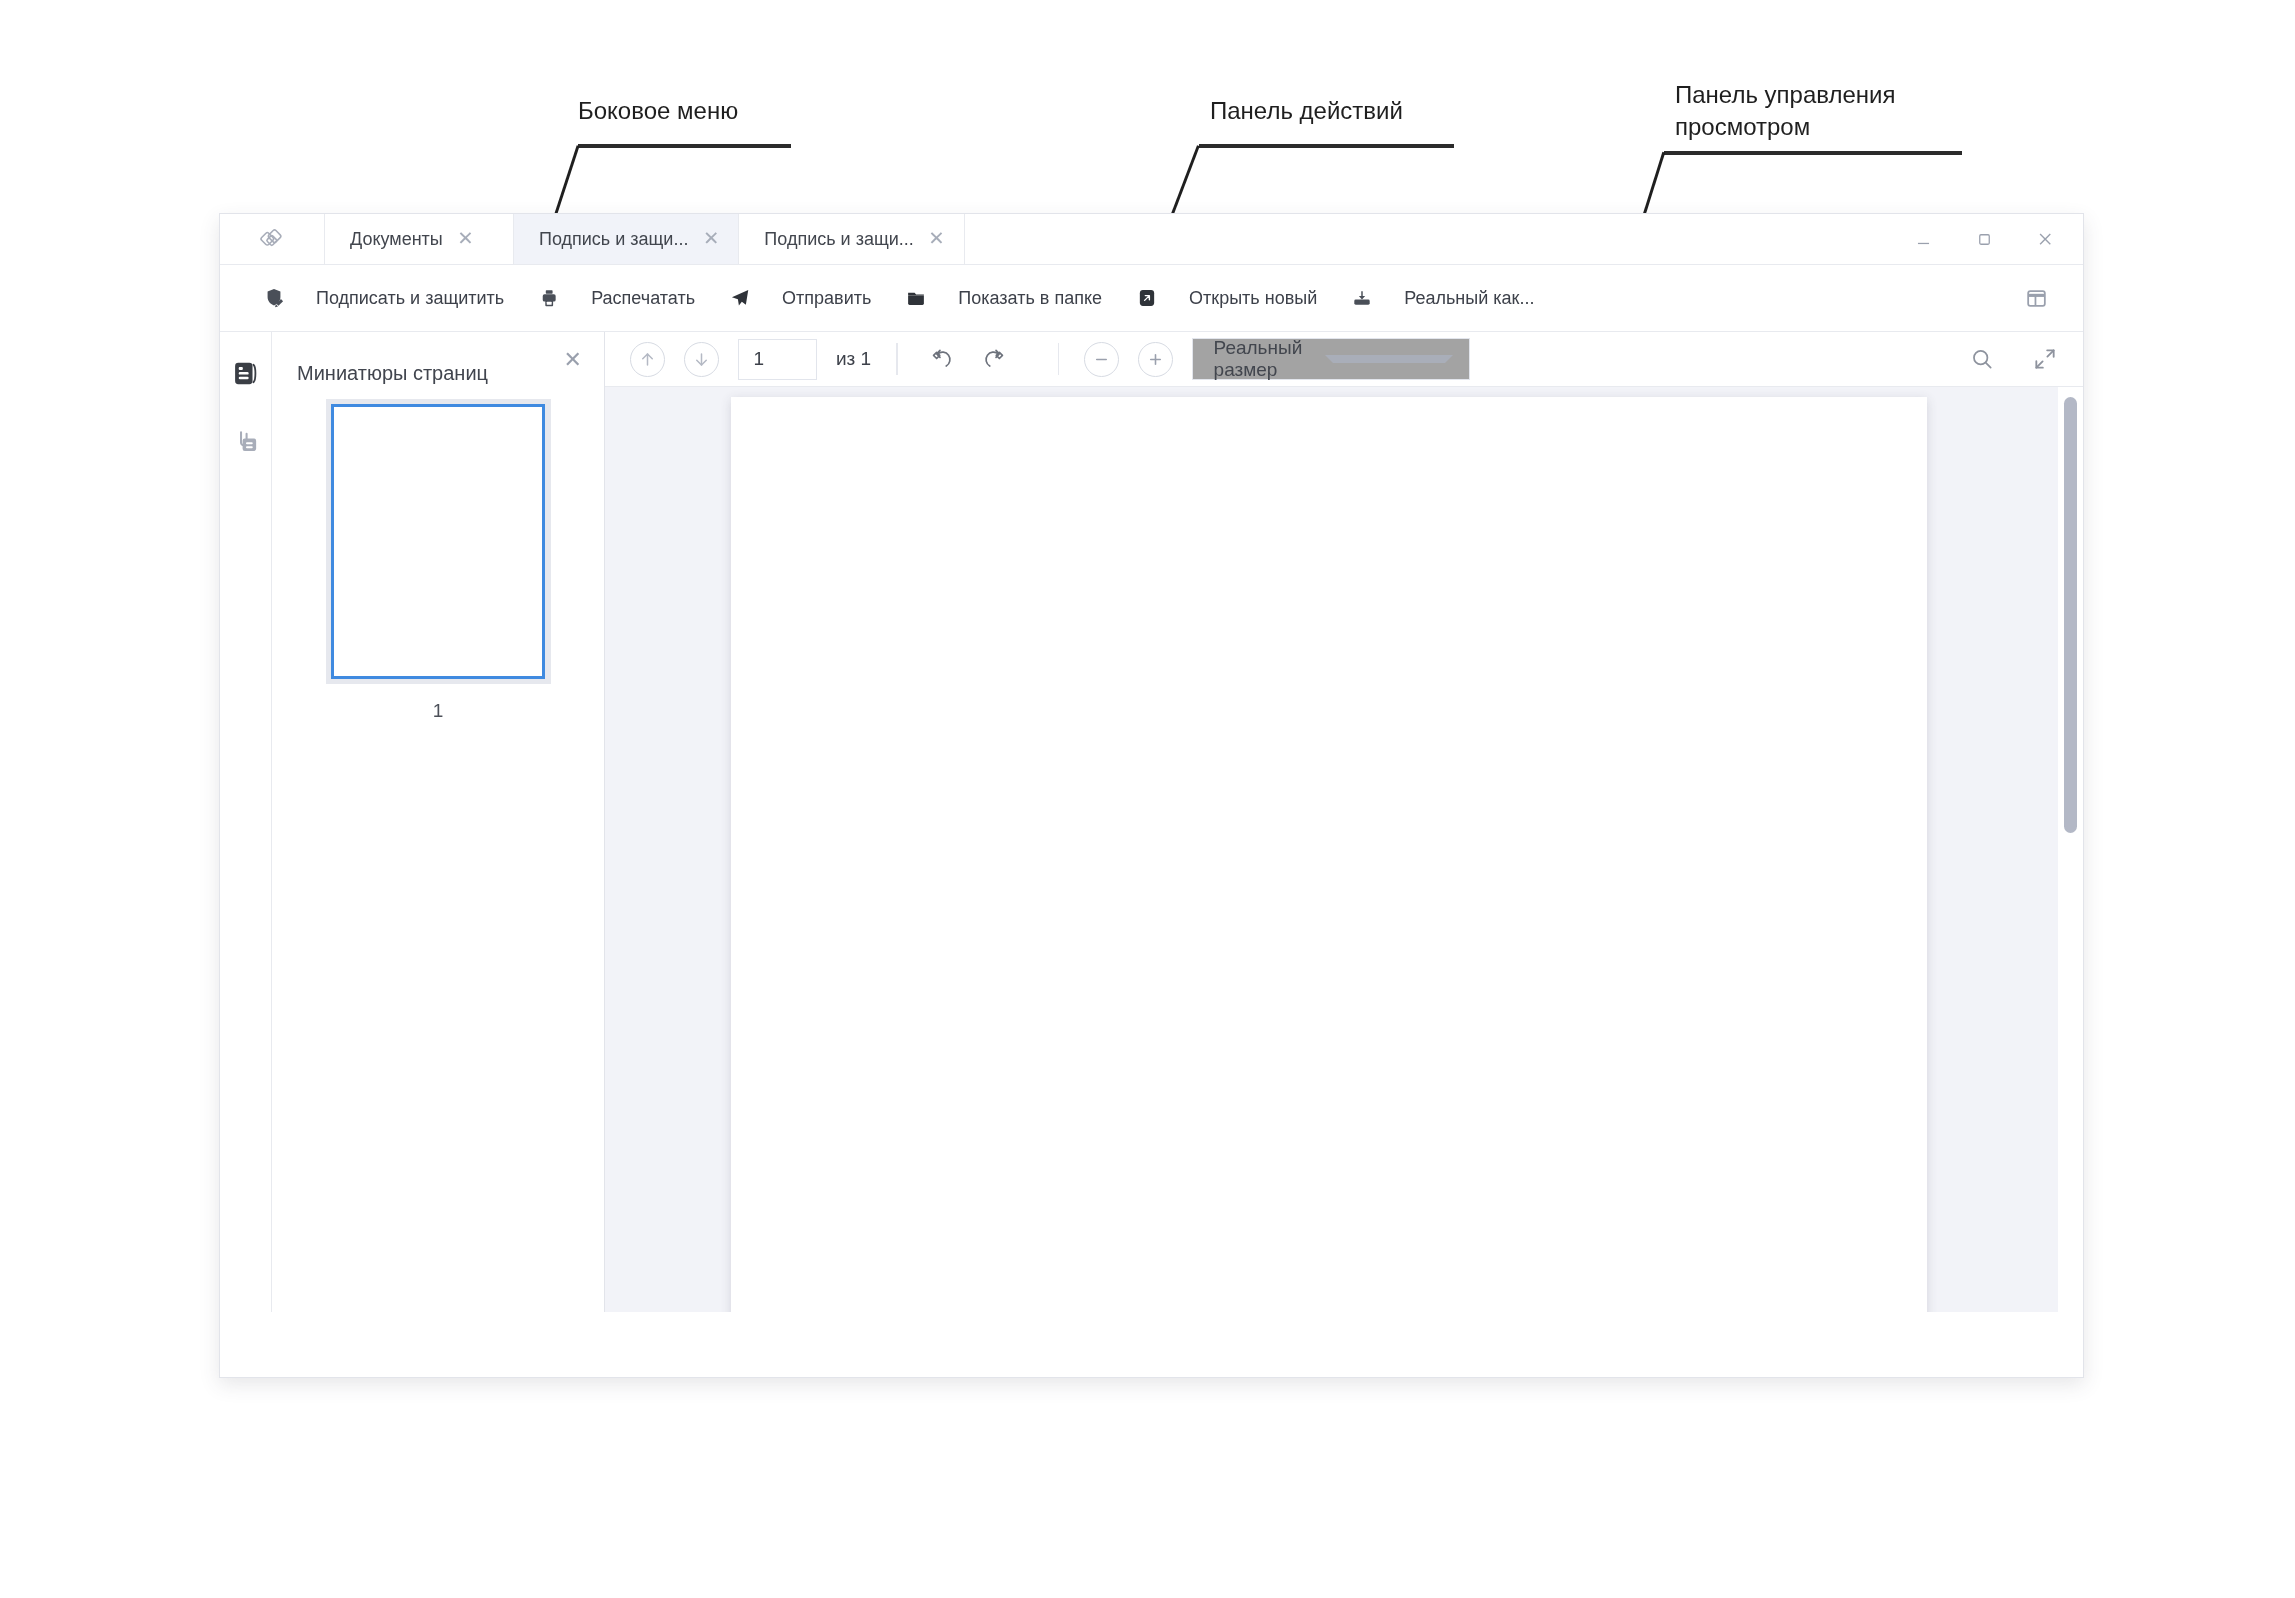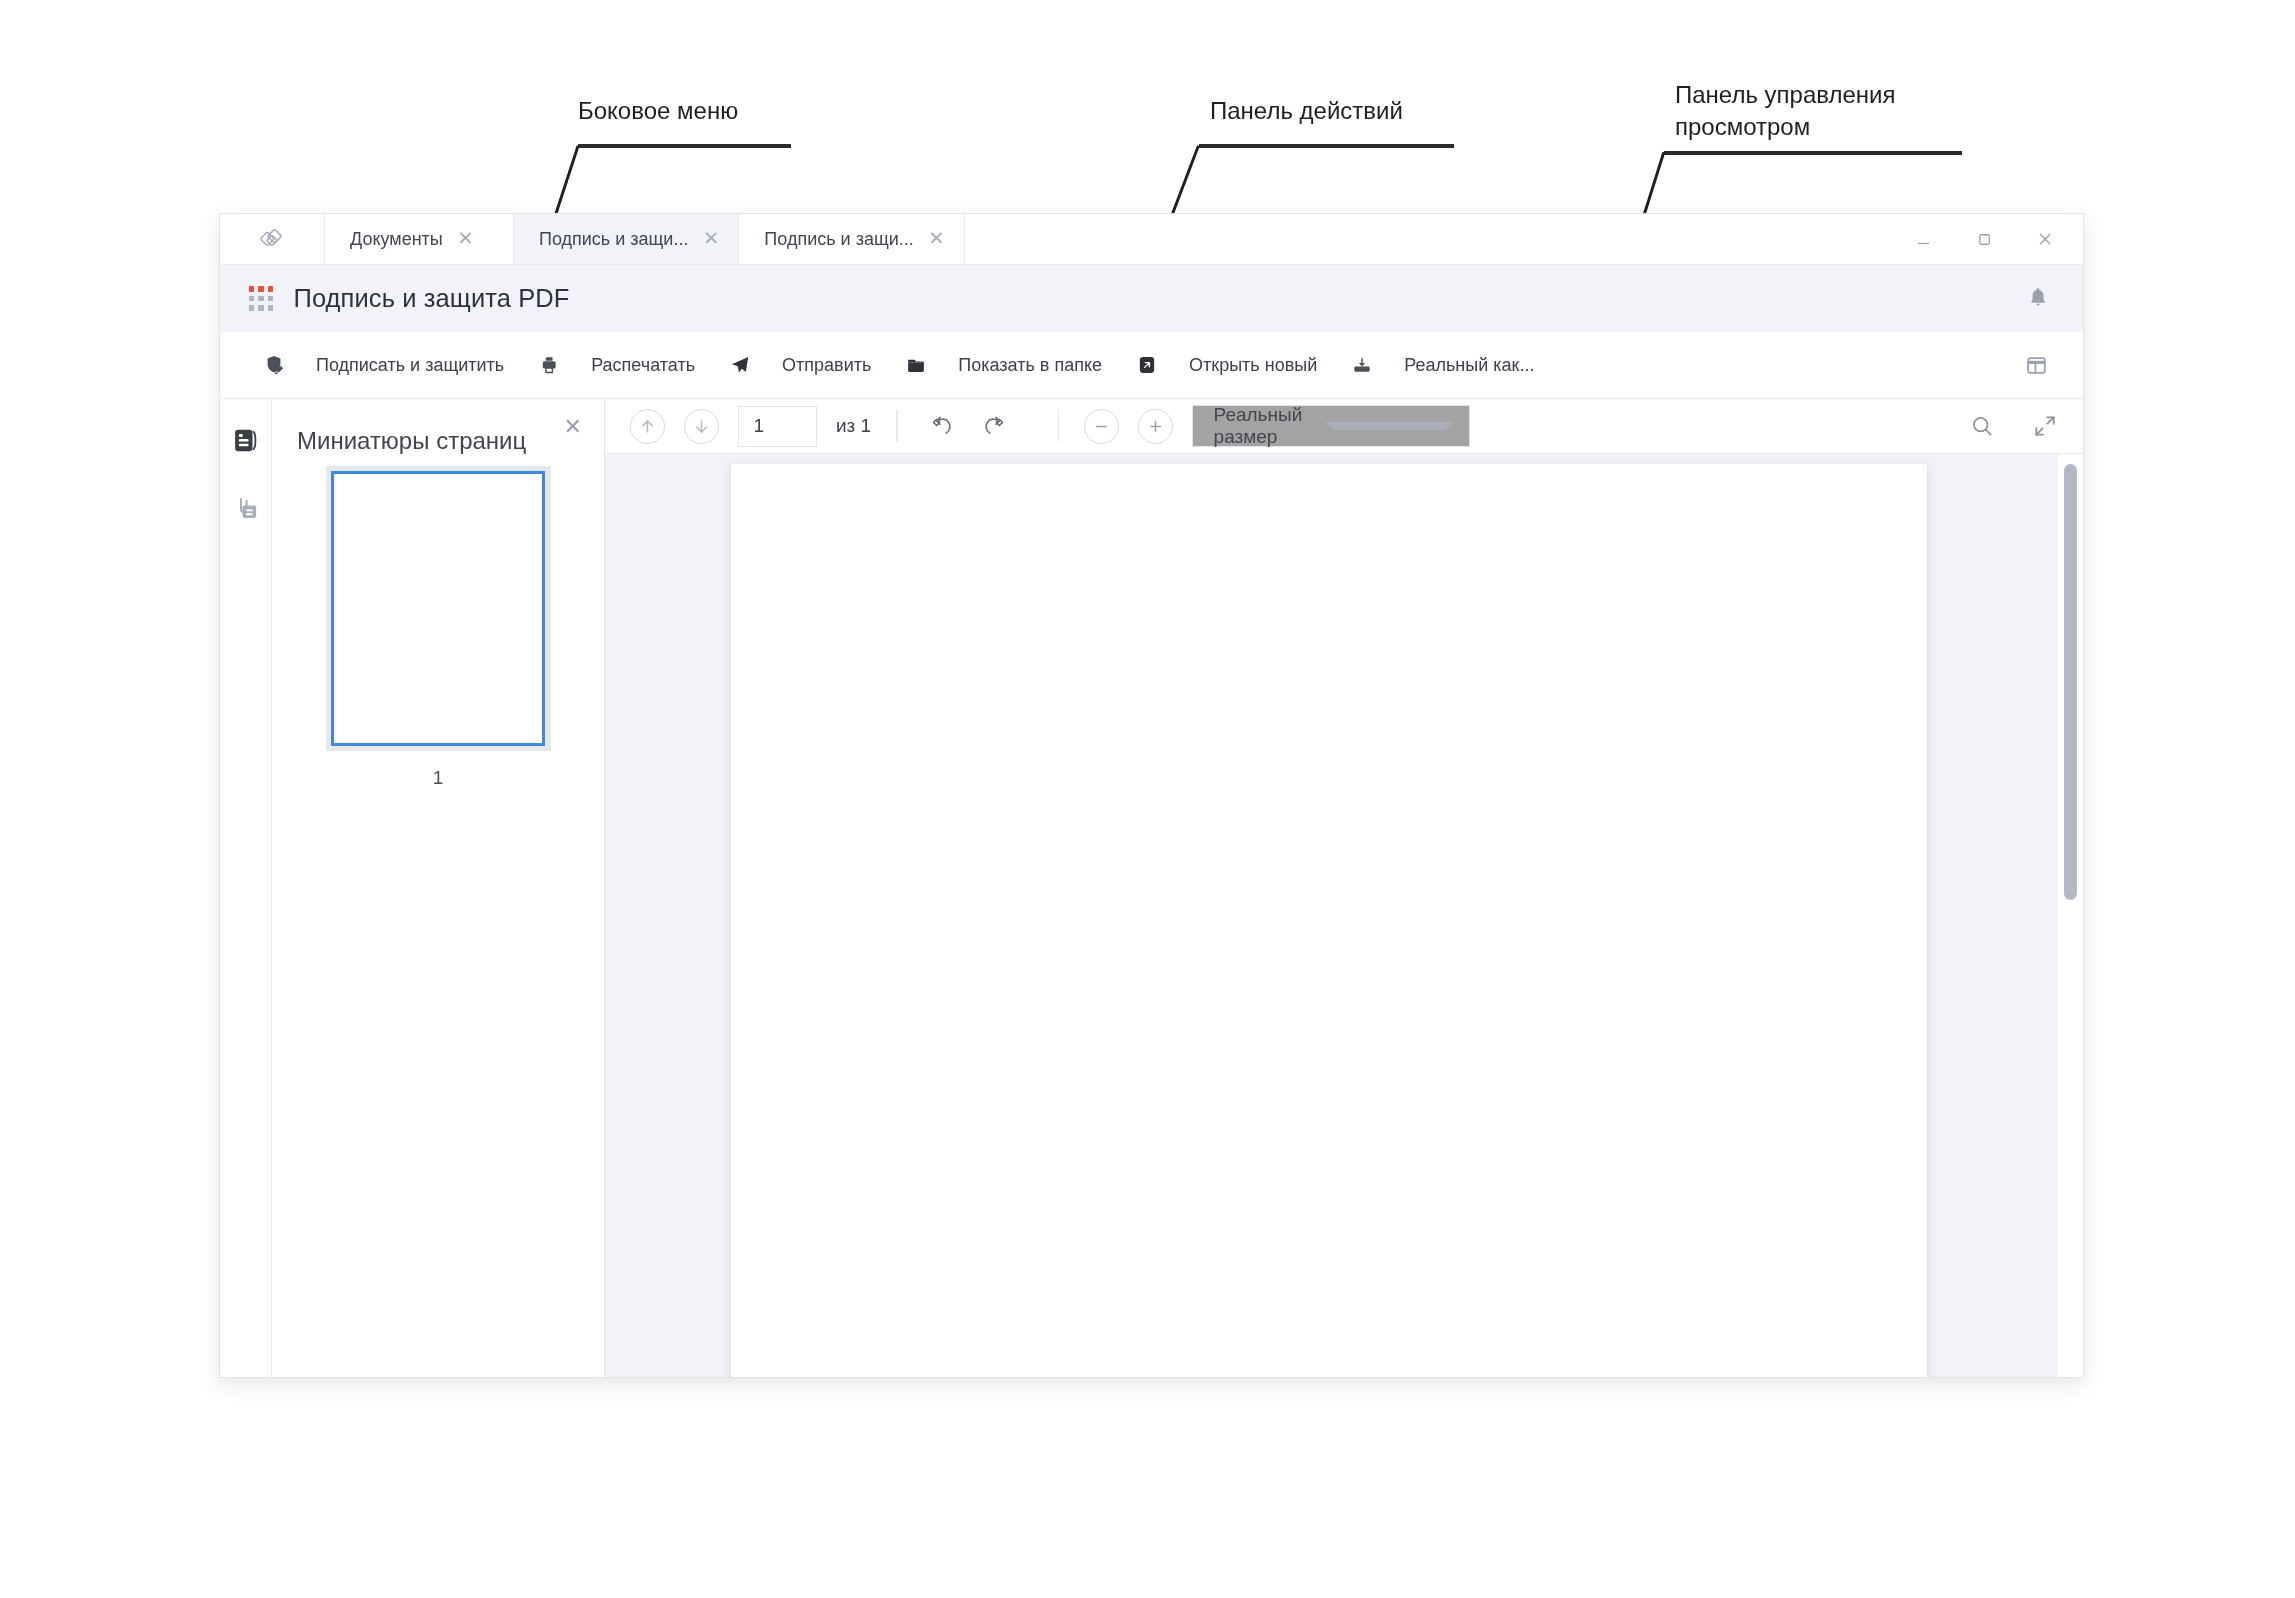--- a/index.html
+++ b/index.html
@@ -53,21 +53,21 @@
   .actionbar-spacer { flex: 1; }
   .panel-toggle { display: flex; align-items: center; justify-content: center; width: 35px; height: 35px; color: #9aa0ad; }
 
   
   .body { display: flex; height: 980px; }
   .rail { width: 52px; border-right: 0.7px solid #e8eaef; background: #fff; padding-top: 25px; display: flex; flex-direction: column; align-items: center; gap: 35px; }
   .rail-item { width: 33px; height: 33px; display: flex; align-items: center; justify-content: center; }
 
   .thumbpanel { width: 333px; border-right: 0.7px solid #e2e4ea; background: #fff; display: flex; flex-direction: column; }
   .thumbhead { height: 55px; display: flex; align-items: center; padding: 0 22px 0 25px; }
-  .thumbhead-title { font-size: 24px; color: #41454e; flex: 1; margin-top: 28px; }
+  .thumbhead-title { font-size: 20px; color: #41454e; flex: 1; margin-top: 28px; }
   .thumbhead-close { color: #9aa0ad; font-size: 22px; line-height: 1; font-weight: 300; }
   .thumblist { padding-top: 11.6px; display: flex; flex-direction: column; align-items: center; }
   .thumb-frame { width: 225px; height: 285px; background: #e6e8ee; padding: 5.1px; }
   .thumb-page { width: 100%; height: 100%; background: #ffffff; border: 3.6px solid #3f8ae0; }
   .thumb-num { margin-top: 16px; font-size: 19px; color: #4c5059; }
 
   
   .viewer { flex: 1; display: flex; flex-direction: column; background: #fff; position: relative; }
   .viewbar { height: 55px; background: #ffffff; border-bottom: 0.7px solid #e8eaef; display: flex; align-items: center; padding: 0 19px 0 25px; gap: 0; }
   .circ-btn { width: 35px; height: 35px; border-radius: 50%; border: 1.5px solid #d7dbe3; display: flex; align-items: center; justify-content: center; color: #b4b9c4; margin-right: 19px; }
@@ -157,41 +157,20 @@
         </div>
         <div class="winbtn">
           <svg width="20.4" height="20.4" viewBox="0 0 24 24" stroke="#9aa0ad" stroke-width="1.6">
               <line x1="6" y1="6" x2="18" y2="18"></line>
               <line x1="18" y1="6" x2="6" y2="18"></line>
             </svg>
         </div>
       </div>
     </div>
 
-    <div class="appheader">
-      <span class="grid-icon">
-        <i class="red"></i>
-          <i class="red"></i>
-          <i class="red"></i>
-        <i></i>
-          <i></i>
-          <i></i>
-        <i></i>
-          <i></i>
-          <i></i>
-      </span>
-      <span class="app-title">Подпись и защита PDF</span>
-      <span class="appheader-spacer"></span>
-      <span>
-        <svg width="26" height="26" viewBox="0 0 24 24" fill="#9aa0ad">
-          <path d="M12 3a1.2 1.2 0 0 1 1.2 1.2v.5A5.3 5.3 0 0 1 17 9.8v3.6l1.1 1.9c.25.43-.06.98-.56.98H6.46c-.5 0-.81-.55-.56-.98L7 13.4V9.8a5.3 5.3 0 0 1 3.8-5.1v-.5A1.2 1.2 0 0 1 12 3z"></path>
-          <path d="M10.4 17.4h3.2a1.6 1.6 0 0 1-3.2 0z"></path>
-        </svg>
-      </span>
-    </div>
 
     <div class="actionbar">
 
       <div class="action">
         <span class="ico">
           <svg width="22" height="22" viewBox="0 0 24 24" fill="#4a4f58">
             <path d="M12 2.3l7 2.6v6.1c0 4.2-2.9 7.9-7 9.1-4.1-1.2-7-4.9-7-9.1V4.9l7-2.6z"></path>
             <path d="M19.6 13.2l2.3 2.3-5 5-2.3-2.3z" fill="#4a4f58"></path>
             <path d="M14.1 18.9l2.3 2.3-3.3 1z" fill="#4a4f58"></path>
           </svg>

